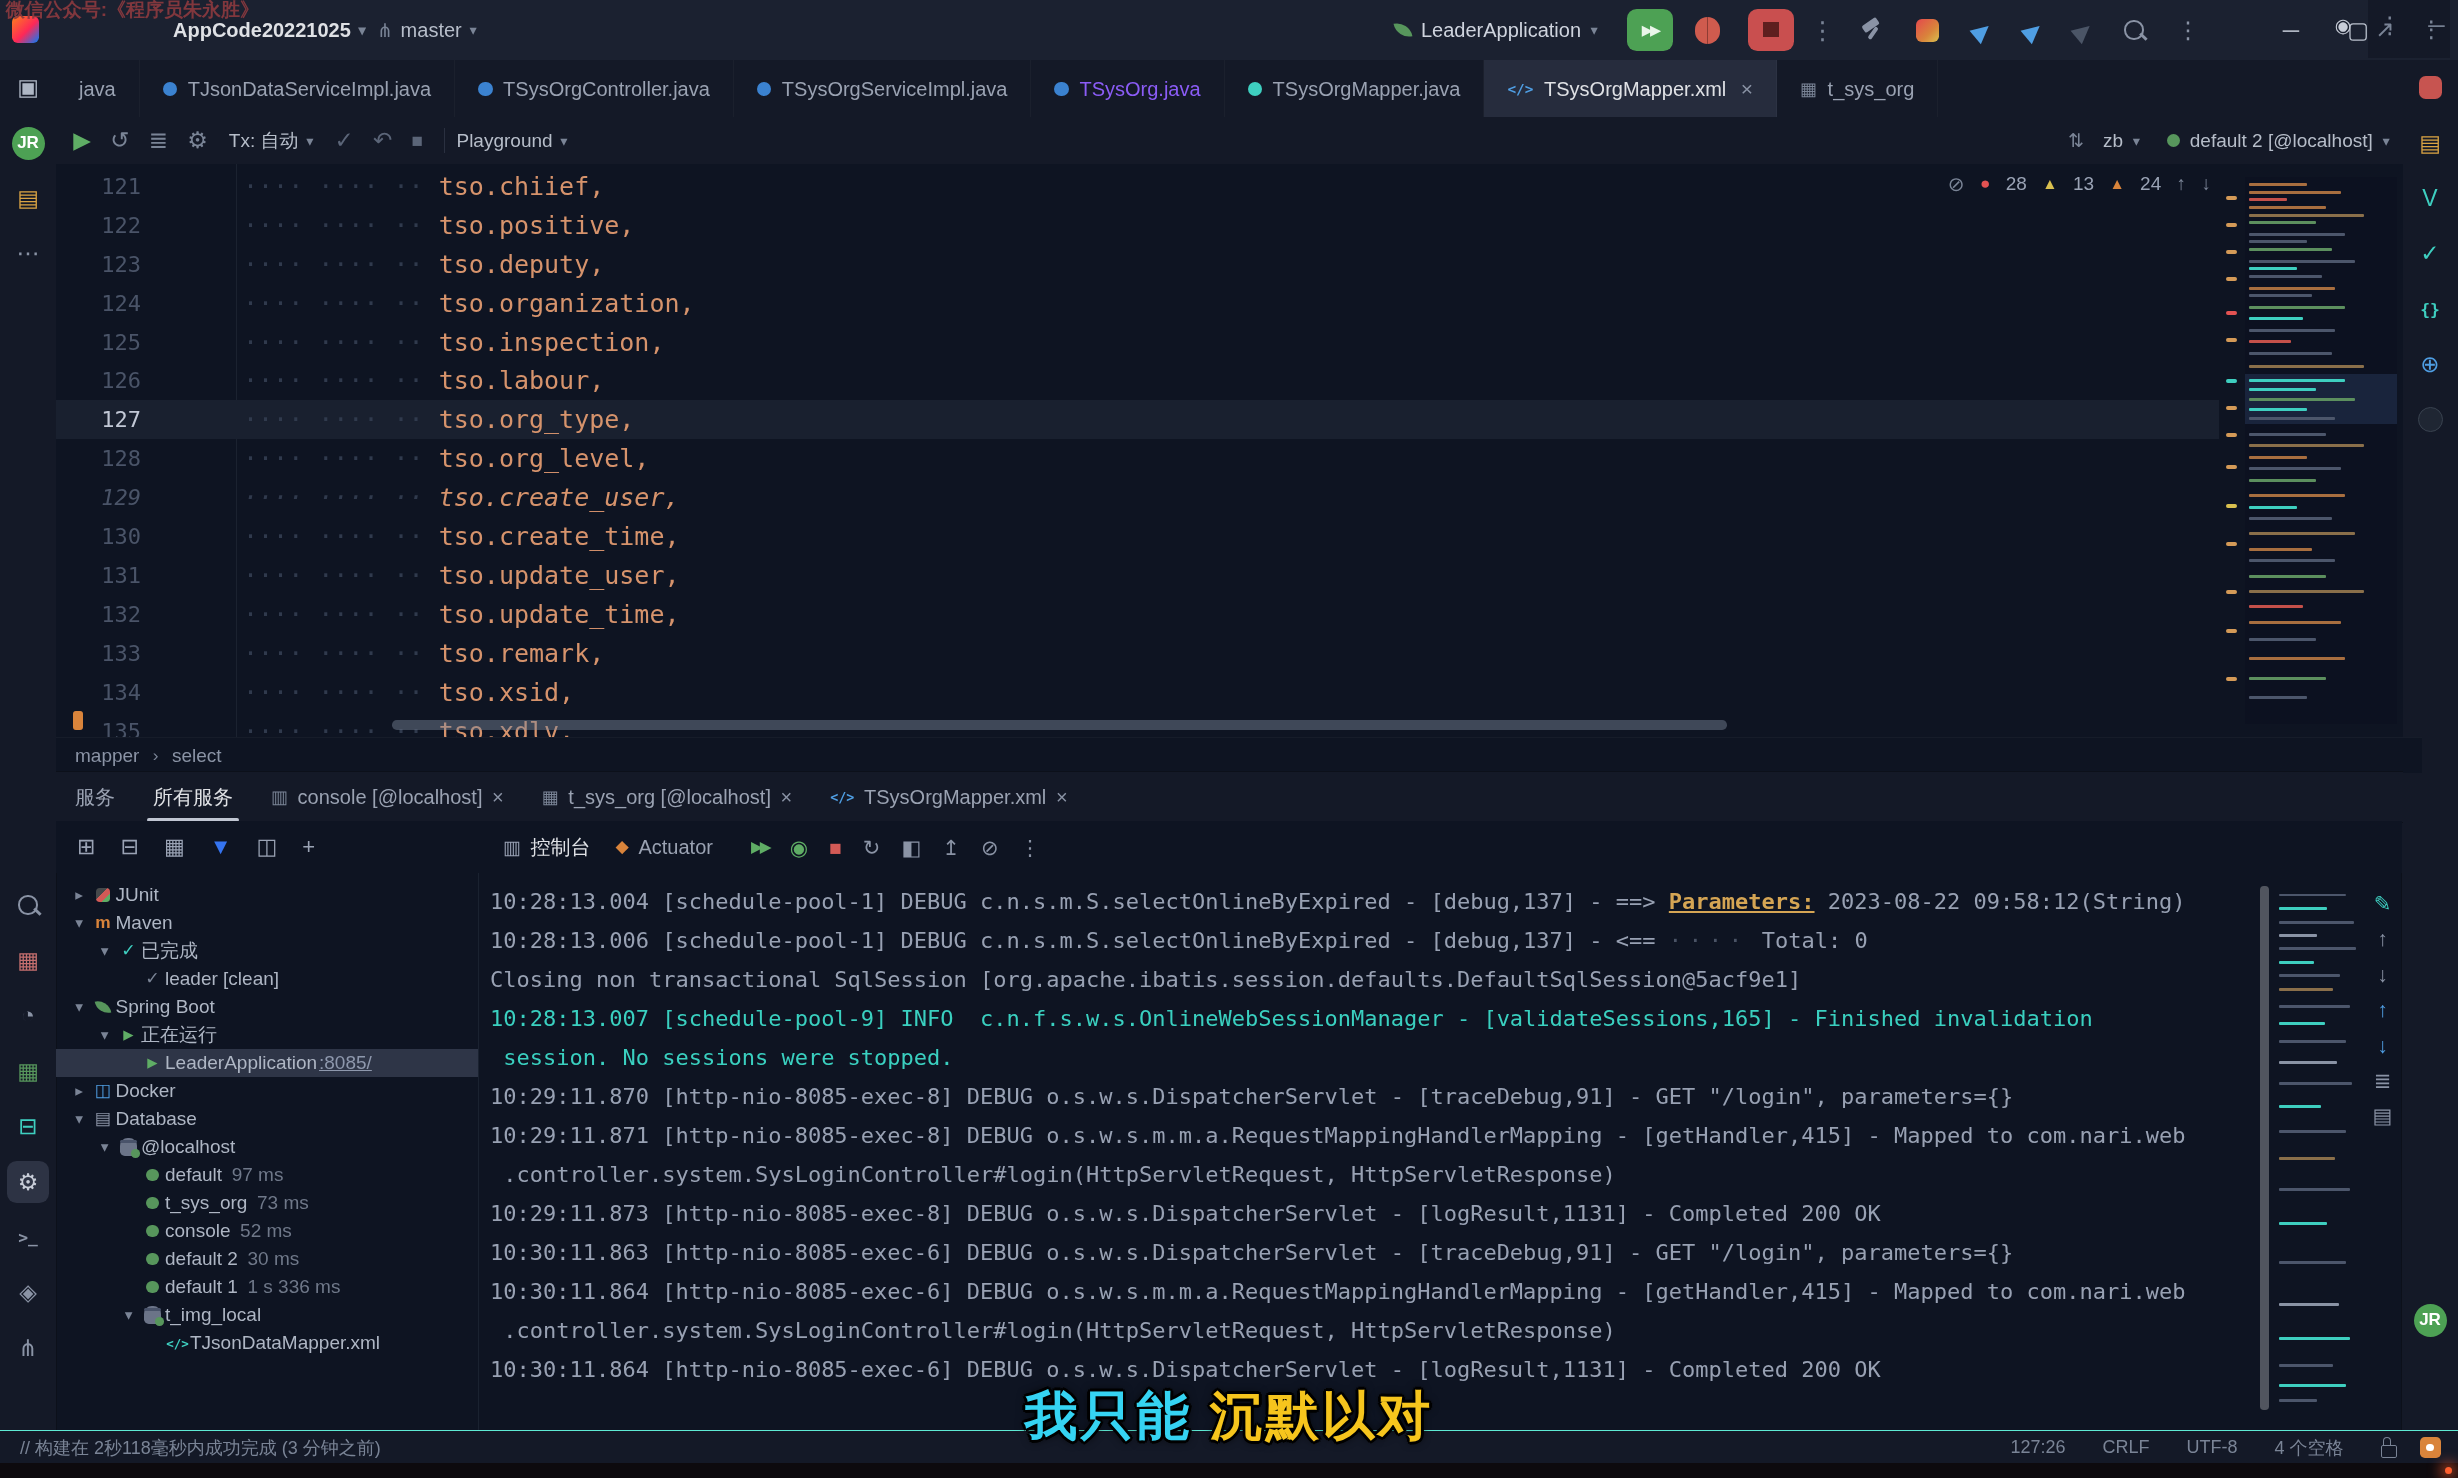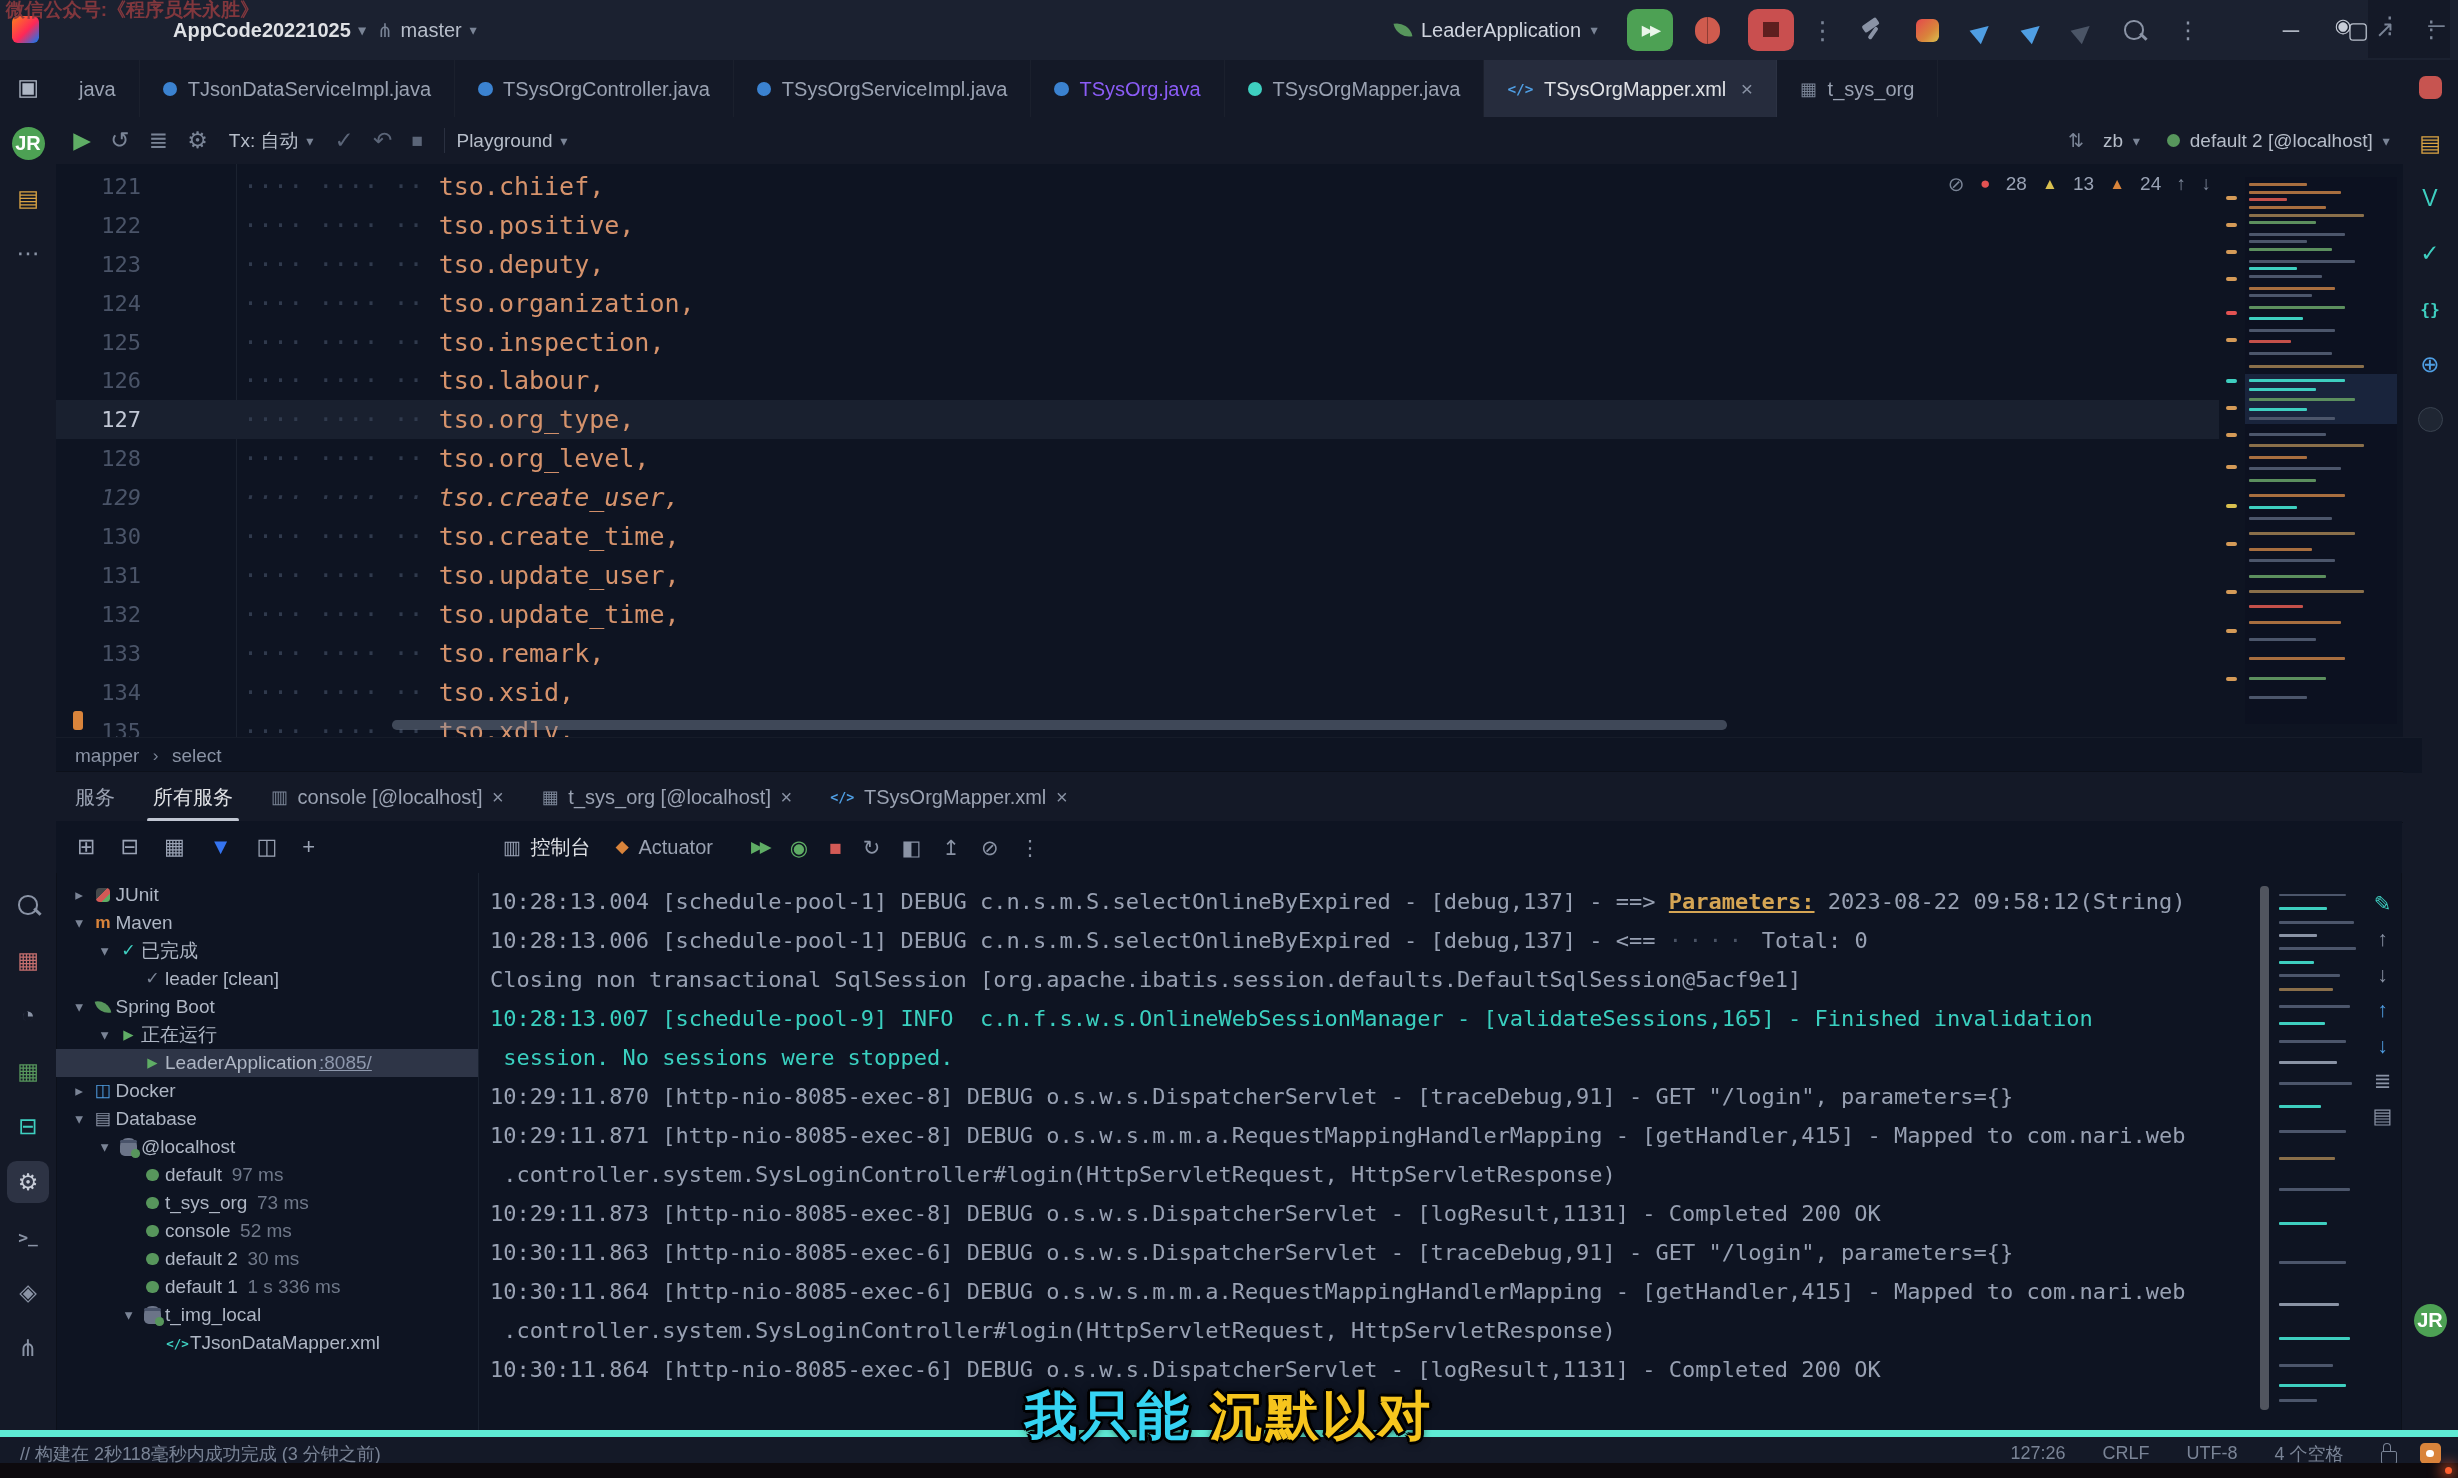--- a/index.html
+++ b/index.html
@@ -28,21 +28,21 @@
   .searchg{width:15.4px;height:15.4px;border:2.9px solid #8a93a5;border-radius:50%;position:relative}
   .searchg::after{content:"";position:absolute;left:12.5px;top:12.5px;width:8.6px;height:2.9px;background:#8a93a5;transform:rotate(45deg)}
   .winctl{position:absolute;top:0;height:60px;display:flex;align-items:center;justify-content:center;width:58px;color:#b6bdc9;font-size:23px}
   .watermark{position:absolute;left:5.8px;top:-2.9px;font-size:19px;font-weight:bold;color:rgba(138,58,63,.92);z-index:60;white-space:nowrap}
   
   .stripe{position:absolute;top:60px;bottom:48px;width:56px;background:#141927;display:flex;flex-direction:column;align-items:center}
   .stripe.left{left:0;border-right:1px solid #0c101a}
   .stripe.right{right:0;border-left:1px solid #0c101a}
   .sicon{width:42px;height:42px;border-radius:9.6px;display:flex;align-items:center;justify-content:center;margin:6.7px 0;font-size:23px;color:#8a93a5}
   .sicon.sel{background:#2d3344}
-  .jr{width:33px;height:33px;border-radius:50%;background:#4da154;color:#fff;font-weight:bold;font-size:20px;display:flex;align-items:center;justify-content:center}
+  .jr{width:33px;height:33px;border-radius:50%;background:#4da154;color:#fff;font-weight:bold;font-size:17px;display:flex;align-items:center;justify-content:center}
   .term{font-family:"DejaVu Sans Mono",monospace;font-size:16.3px;font-weight:bold}
   
   .tabbar{position:absolute;left:56px;top:60px;width:2347px;height:58px;background:#141927;border-bottom:1px solid #0c101a;display:flex;align-items:stretch}
   .etab{display:flex;align-items:center;gap:10.6px;padding:0 23px;font-size:20px;color:#9aa2b2;border-right:1px solid rgba(255,255,255,.03);white-space:nowrap}
   .etab.active{background:#262c3d;color:#dfe1e5}
   .etab .dot{width:14.4px;height:14.4px;border-radius:50%}
   .etab .xmlg{font-family:"DejaVu Sans Mono",monospace;font-size:14.4px;font-weight:bold;color:#4f9ee3}
   .etab .closex{color:#8a93a5;font-size:21px;margin-left:3.8px}
   .tabbar-right{position:absolute;right:7.7px;top:0;height:58px;display:flex;align-items:center;gap:25px;color:#8a93a5;font-size:22px;background:#141927;padding:0 7.7px}
   
@@ -111,21 +111,21 @@
   .c-g{color:#98a1b3}
   .c-info{color:#3ad0c0}
   .c-link{color:#d5a554;font-weight:bold;text-decoration:underline}
   .c-ws{color:#4a5365;letter-spacing:6.7px}
   .cthumb{position:absolute;left:2260px;top:886px;width:8.6px;height:524px;border-radius:3.8px;background:rgba(255,255,255,.28)}
   .cmmap{position:absolute;left:2275px;top:884px;width:88px;height:527px}
   .cmmap div{position:absolute;left:3.8px;height:2.9px;border-radius:1px}
   .csideicons{position:absolute;left:2365px;top:893px;width:35px;display:flex;flex-direction:column;align-items:center;gap:14.4px}
   .csideicons .gi{font-size:21px}
   
-  .statusbar{position:absolute;left:0;top:1430px;width:2458px;height:33px;background:#141927;border-top:7px solid #5eead4;display:flex;align-items:center;font-size:18px;color:#7a8496}
+  .statusbar{position:absolute;left:0;top:1430px;width:2458px;height:33px;background:#141927;border-top:1px solid #5eead4;display:flex;align-items:center;font-size:18px;color:#7a8496}
   .sbleft{margin-left:20px}
   .sbright{position:absolute;right:61px;display:flex;align-items:center;gap:37px}
   .locki{width:14.4px;height:10.6px;border:1.9px solid #7a8496;border-radius:1.9px;position:relative;margin-top:7.7px}
   .locki::before{content:"";position:absolute;top:-8.6px;left:1px;width:6.7px;height:7.7px;border:1.9px solid #7a8496;border-bottom:none;border-radius:4.8px 4.8px 0 0}
   .sbplugin{position:absolute;right:17.3px;width:21px;height:21px;border-radius:4.8px;background:#d9843b}
   .sbplugin::after{content:"";position:absolute;left:6.7px;top:6.7px;width:7.7px;height:7.7px;border-radius:50%;background:#fff}
   .bstrip{position:absolute;left:0;top:1463px;width:2458px;height:15.4px;background:#0d0a0e}
   .bdot{position:absolute;right:5.8px;top:3.8px;width:7.7px;height:7.7px;border-radius:50%;background:#ff5f2e;box-shadow:0 0 13.4px 3.8px rgba(255,95,46,.8)}
   
   .subtitle{position:absolute;left:0;top:1381px;width:2458px;text-align:center;font-size:53px;font-weight:bold;letter-spacing:2.9px;z-index:80;

